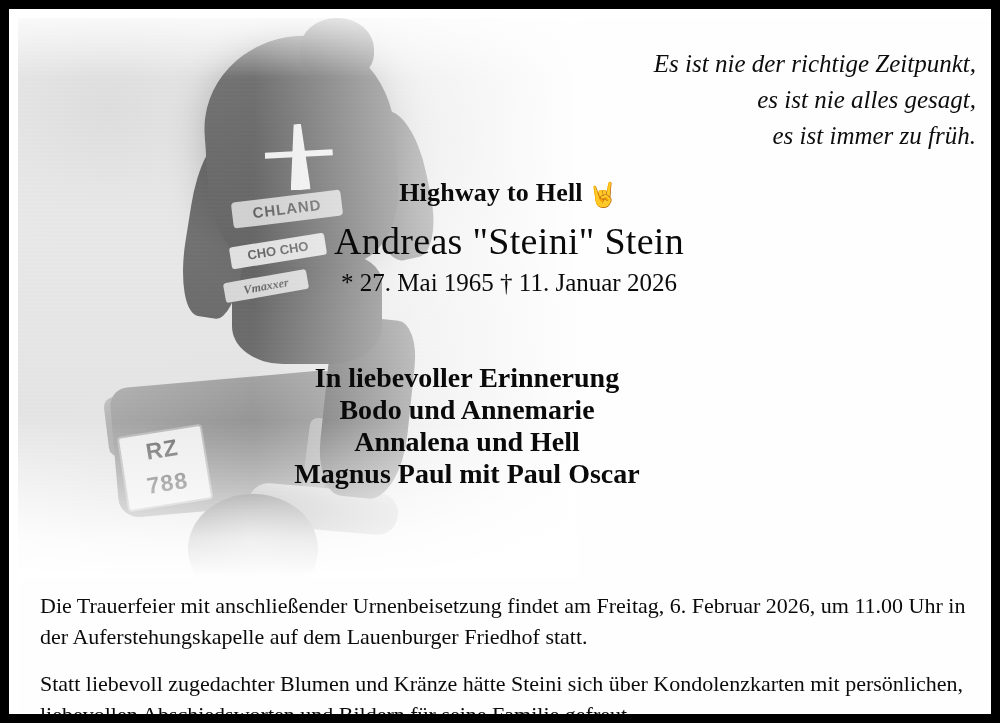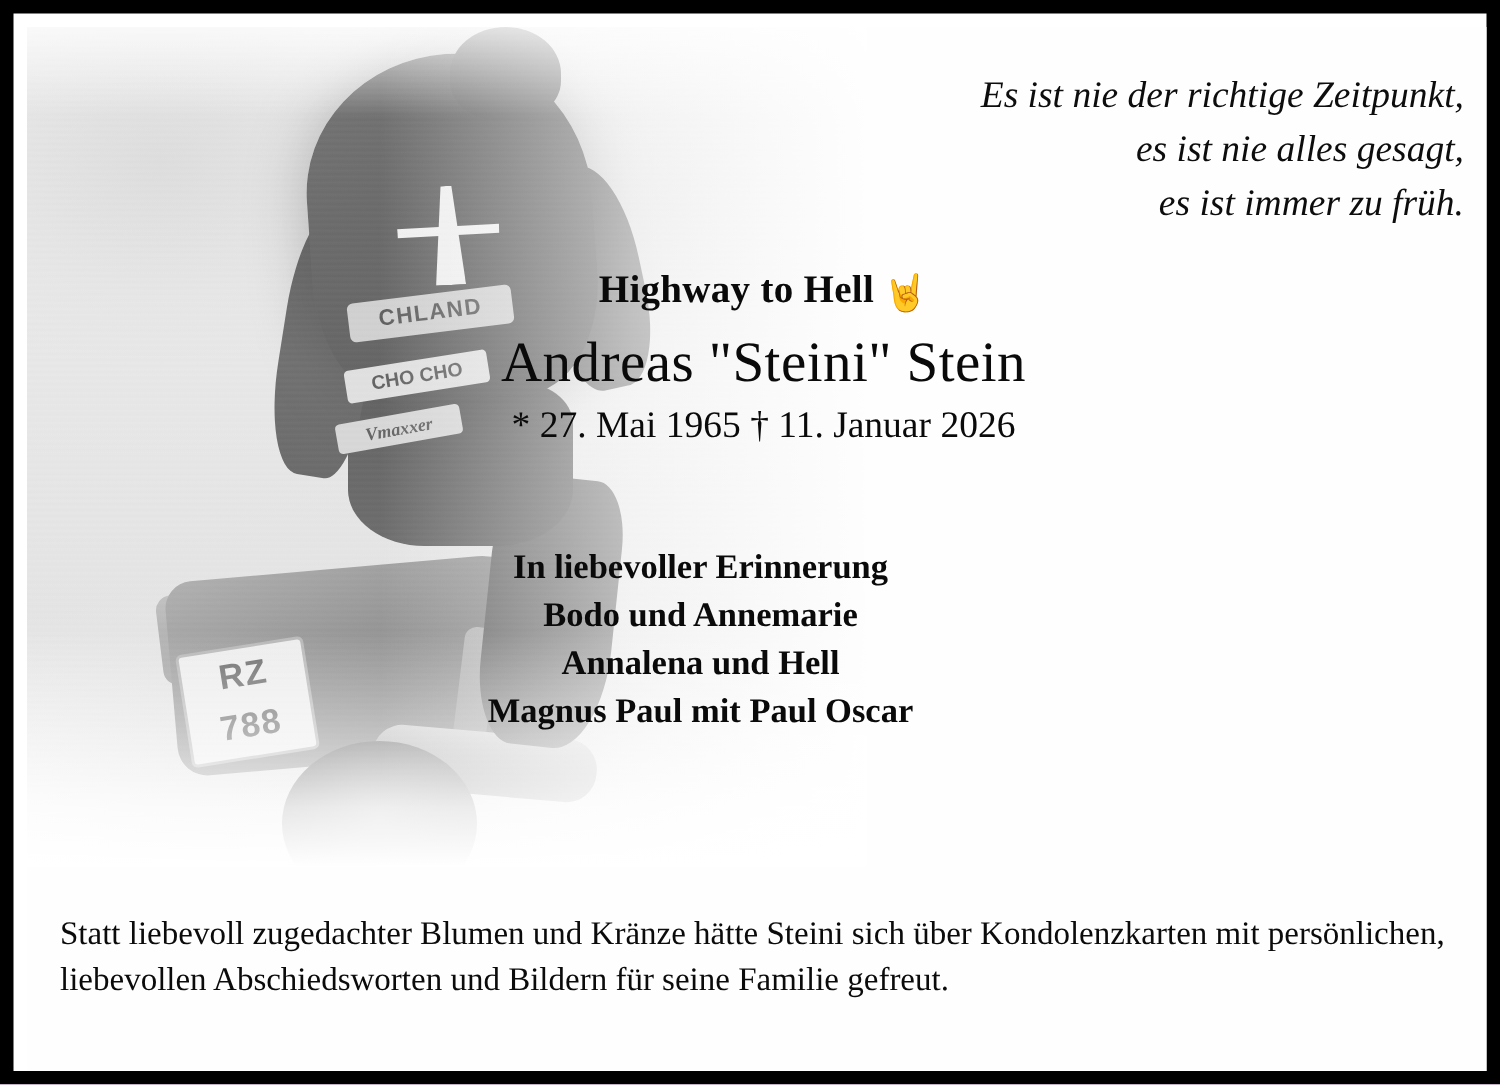--- a/index.html
+++ b/index.html
@@ -288,21 +288,21 @@
     font-size: 25px;
     margin-top: 6px;
   }
   .family-block {
     position: absolute;
     left: 0;
     top: 344px;
     width: 898px;
     text-align: center;
     color: #0a0a0a;
-    font-size: 23px;
+    font-size: 28px;
     font-weight: bold;
     line-height: 32px;
   }
   .footer {
     position: absolute;
     left: 22px;
     top: 572px;
     width: 940px;
     color: #0b0b0b;
     font-size: 22px;
@@ -368,18 +368,19 @@
       </div>
 
       <div class="family-block">
         <div>In liebevoller Erinnerung</div>
         <div>Bodo und Annemarie</div>
         <div>Annalena und Hell</div>
         <div>Magnus Paul mit Paul Oscar</div>
       </div>
 
       <div class="footer">
+        <p>Die Trauerfeier mit anschließender Urnenbeisetzung findet am Freitag, 6. Februar 2026, um 11.00 Uhr in der Auferstehungskapelle auf dem Lauenburger Friedhof statt.</p>
         <p class="second">Statt liebevoll zugedachter Blumen und Kränze hätte Steini sich über Kondolenzkarten mit persönlichen, liebevollen Abschiedsworten und Bildern für seine Familie gefreut.</p>
       </div>
 
     </div>
   </div>
 </div>
 
 </body></html>

